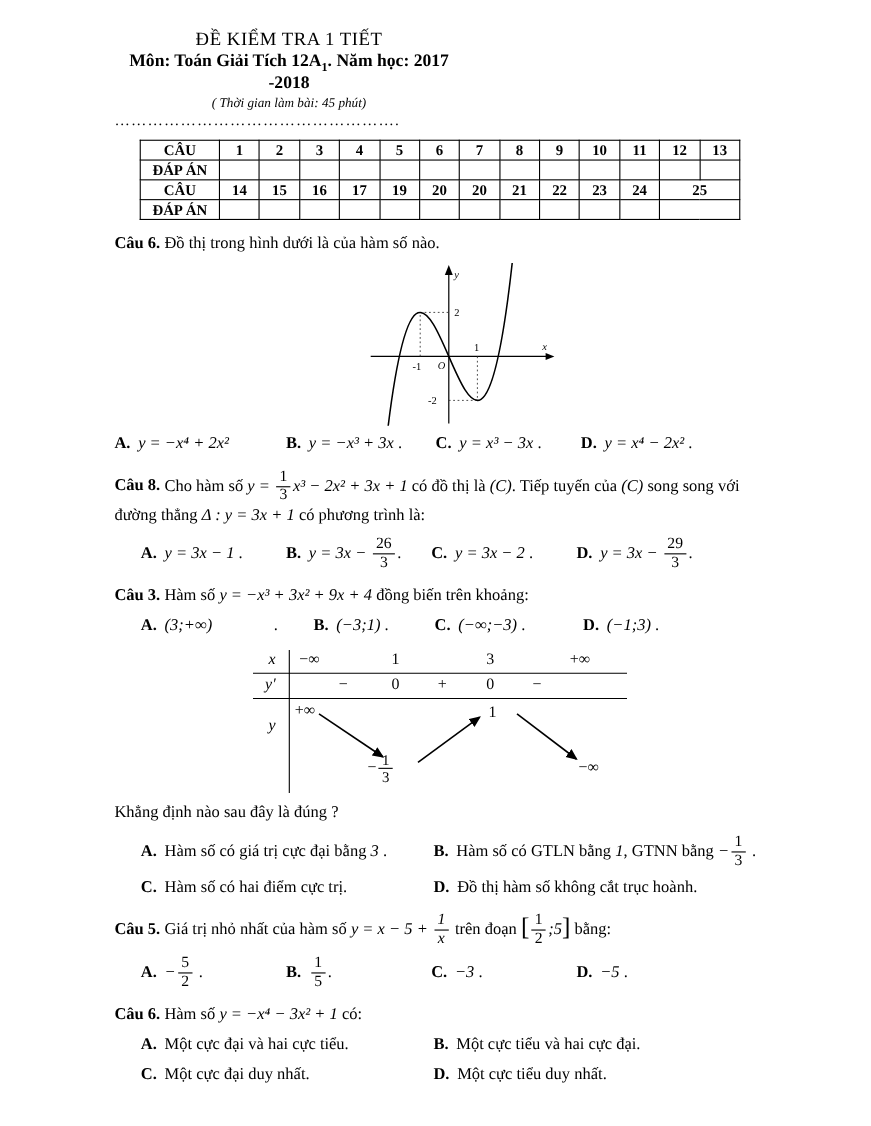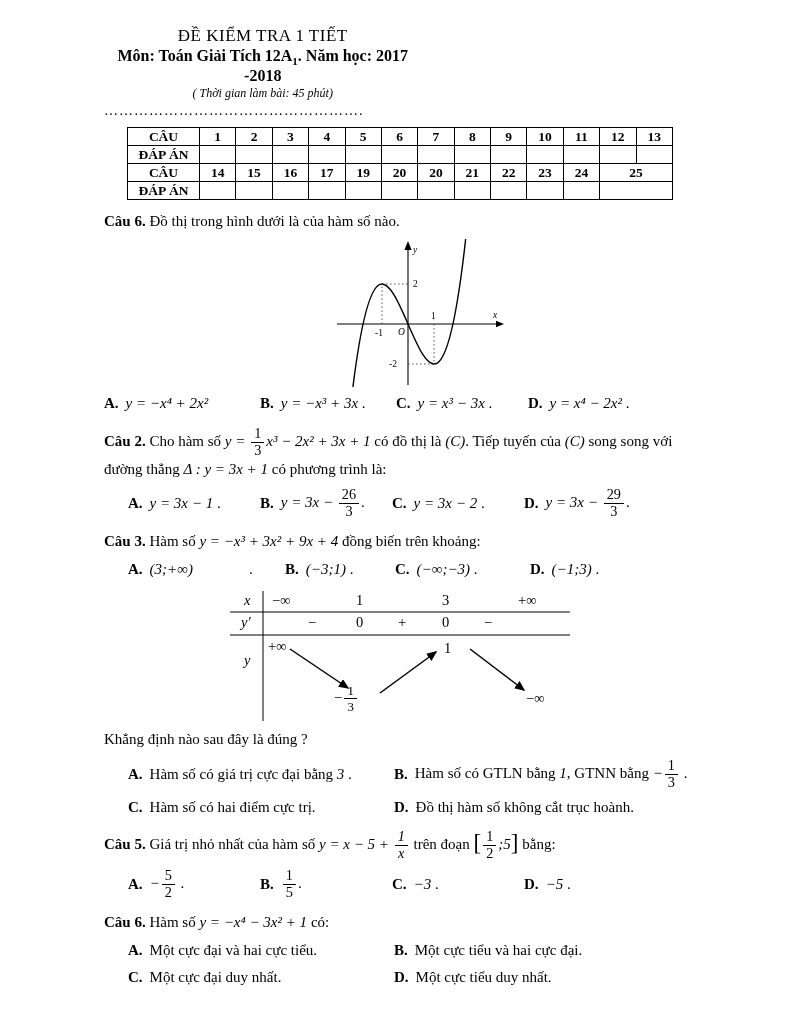--- a/index.html
+++ b/index.html
@@ -192,21 +192,21 @@
           <span><span class="seg-m">y = x³ − 3x</span><span class="seg-t"> .</span></span>
         </div>
       <div class="opt">
           <span class="olab">D.</span>
           <span><span class="seg-m">y = x⁴ − 2x²</span><span class="seg-t"> .</span></span>
         </div>
     </div>
   </div>
 
   <div class="question">
-    <div class="stem"><span class="qlabel">Câu 2.</span><span><span class="seg-t"> Cho hàm số </span><span class="seg-m">y = </span><span class="frac">
+    <div class="stem"><span class="qlabel">Câu 8.</span><span><span class="seg-t"> Cho hàm số </span><span class="seg-m">y = </span><span class="frac">
             <span class="num">1</span>
             <span class="den">3</span>
           </span><span class="seg-m">x³ − 2x² + 3x + 1</span><span class="seg-t"> có đồ thị là </span><span class="seg-m">(C)</span><span class="seg-t">. Tiếp tuyến của </span><span class="seg-m">(C)</span><span class="seg-t"> song song với đường thẳng </span><span class="seg-m">Δ : y = 3x + 1</span><span class="seg-t"> có phương trình là:</span></span></div>
     <div class="opt-row ind">
       <div class="opt" style="width:132px">
           <span class="olab">A.</span>
           <span><span class="seg-m">y = 3x − 1</span><span class="seg-t"> .</span></span>
         </div>
       <div class="opt" style="width:132px">
           <span class="olab">B.</span>

